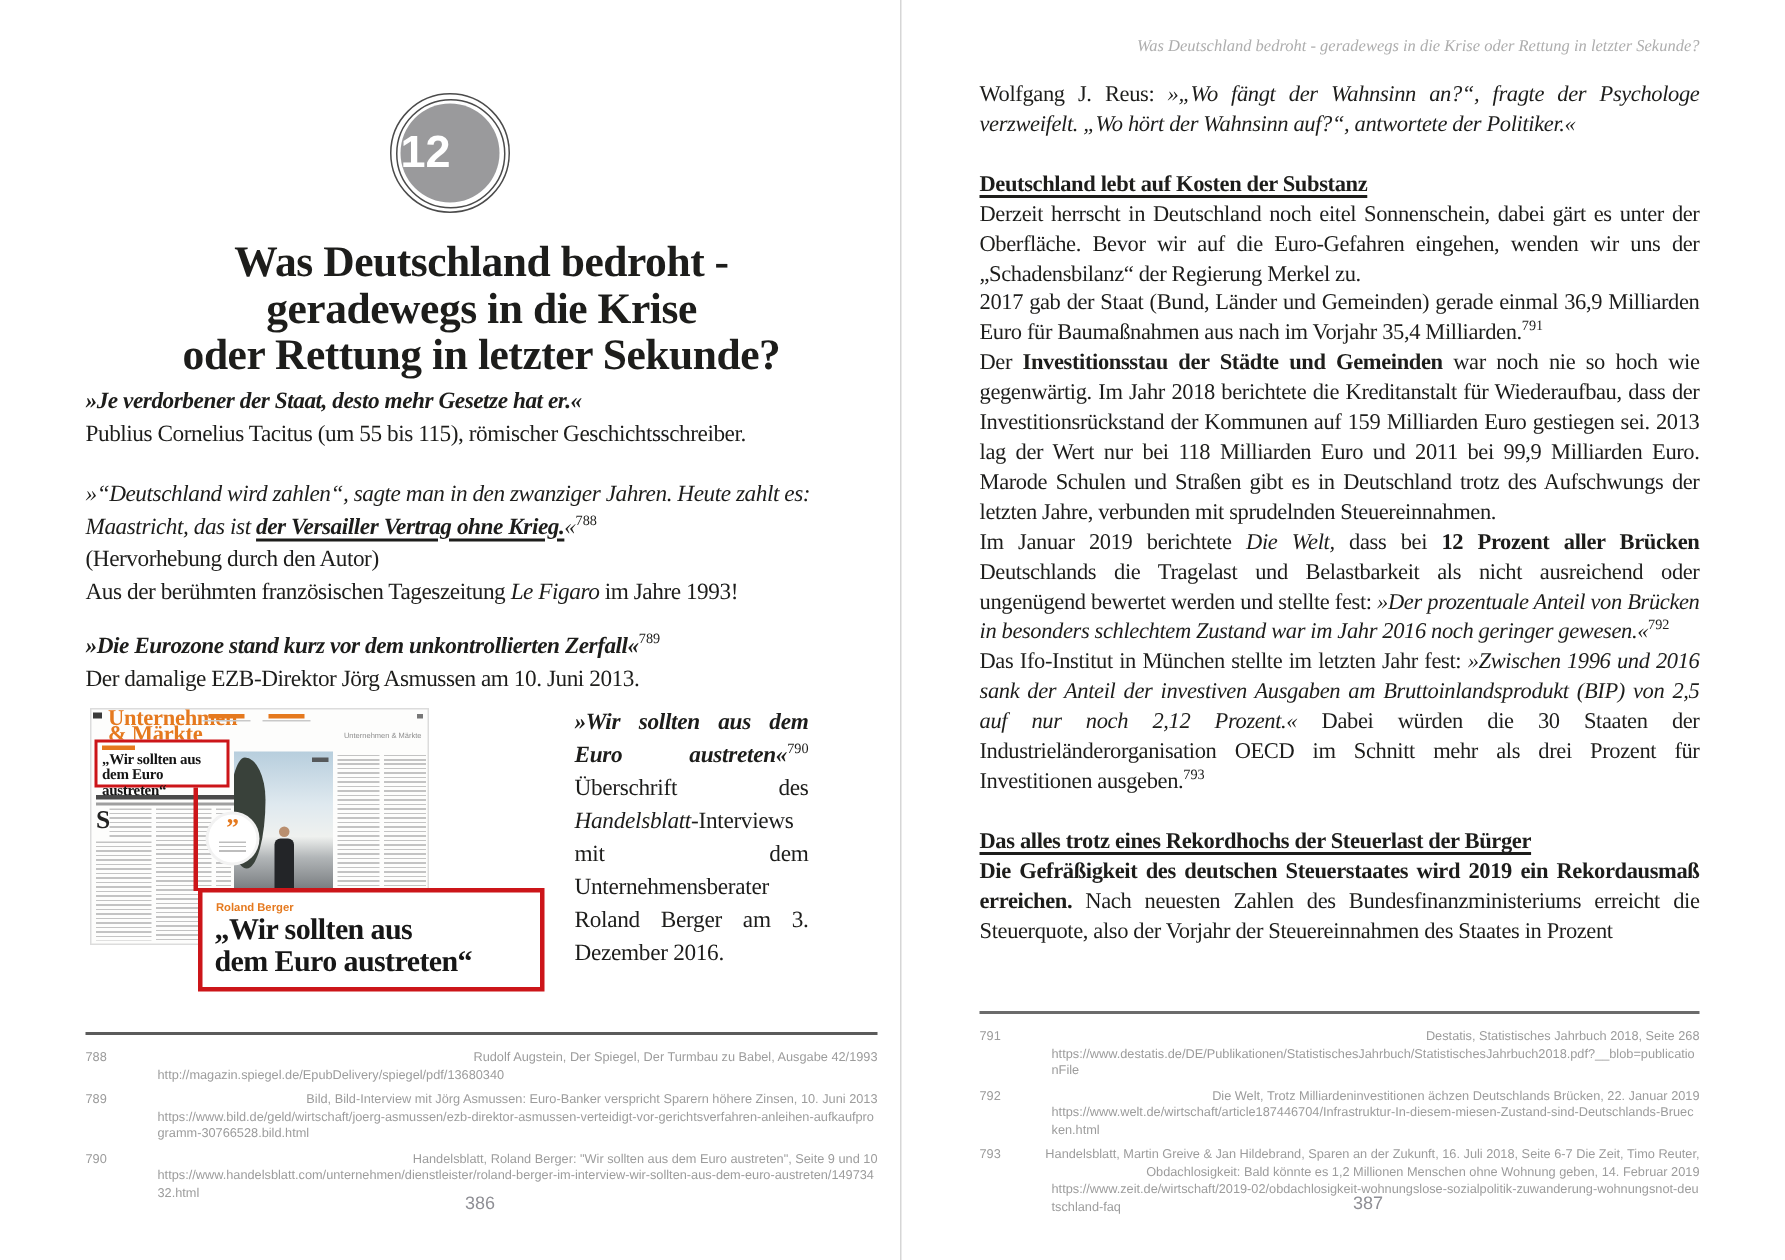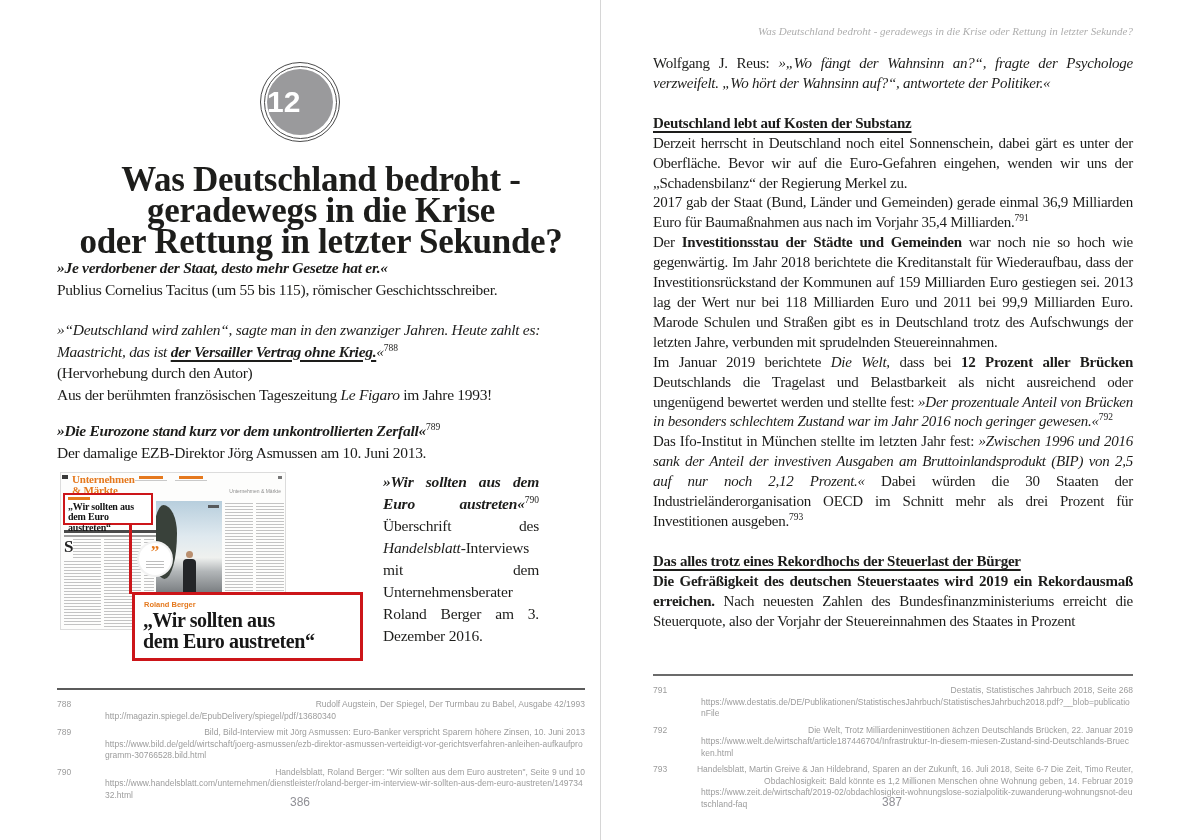--- a/index.html
+++ b/index.html
@@ -17,36 +17,36 @@
 
   
   .badge{position:absolute;left:260px;top:62px;width:80px;height:80px;border:1.5px solid #4b4b4b;
          border-radius:50%;padding:2.5px;box-sizing:border-box;}
   .badge-ring2{width:100%;height:100%;border:1.5px solid #4b4b4b;border-radius:50%;
          padding:2.5px;box-sizing:border-box;}
   .badge-disc{width:100%;height:100%;border-radius:50%;background:#9a9a9c;color:#fff;
          display:flex;align-items:center;
          font:bold 30px "Liberation Sans",sans-serif;}
   .title{position:absolute;left:57px;top:141px;width:528px;text-align:center;
-         font-weight:bold;font-size:35px;line-height:31px;letter-spacing:-0.3px;}
+         font-weight:bold;font-size:29px;line-height:31px;letter-spacing:-0.3px;}
   .lblock{position:absolute;left:57px;width:528px;font-size:15.5px;line-height:21.5px;
          letter-spacing:-0.3px;}
   .q1{top:257px;} .q2{top:319px;} .q3{top:420px;}
 
   
   .figcap{position:absolute;left:383px;top:471px;width:156px;text-align:justify;
           font-size:15.5px;line-height:22px;letter-spacing:-0.2px;}
 
   
   .np-fig{position:absolute;left:60px;top:472px;width:292px;height:192px;}
   .np-page{position:absolute;left:0;top:0;width:226px;height:158px;background:#fdfdfc;
            border:1px solid #dcdcdc;box-sizing:border-box;}
   .np-corner{position:absolute;left:1px;top:2px;width:6px;height:4px;background:#3a3a3a;}
   .np-masthead{position:absolute;left:11px;top:1px;color:#e5791e;font-weight:bold;
-           font-size:11px;line-height:10.5px;letter-spacing:-0.2px;}
+           font-size:15px;line-height:10.5px;letter-spacing:-0.2px;}
   .np-tab{position:absolute;top:3px;width:24px;height:3px;background:#e5791e;}
   .np-tab-line{position:absolute;top:7px;width:32px;height:1px;background:#c9c9c9;}
   .np-folio{position:absolute;right:4px;top:15px;font:5px "Liberation Sans",sans-serif;color:#8f8f8f;}
   .np-pagemark{position:absolute;right:3px;top:3px;width:4px;height:3px;background:#777;}
   .np-redbox{position:absolute;left:2px;top:20px;width:90px;height:32px;border:2.5px solid #cc1519;
            background:#fff;box-sizing:border-box;padding:1px 3px;z-index:3;}
   .np-kickline{width:22px;height:2.5px;background:#e5791e;margin:1px 0 2px 0;}
   .np-headline{font-weight:bold;font-size:10px;line-height:10.5px;color:#141414;letter-spacing:-0.2px;}
   .np-subhead{position:absolute;left:3px;top:57px;width:148px;height:3px;background:#4a4a4a;}
   .np-subhead2{position:absolute;left:3px;top:62px;width:118px;height:2px;background:#9f9f9f;}
@@ -86,21 +86,21 @@
   
   .fnblock{position:absolute;width:528px;font-family:"Liberation Sans",sans-serif;color:#9c9c9c;}
   .fnblock-left{left:57px;top:688px;border-top:2.5px solid #5b5b5b;padding-top:9px;}
   .fnblock-right{left:653px;top:674px;width:480px;border-top:2px solid #6b6b6b;padding-top:9px;}
   .fn{display:flex;gap:5px;font-size:8.5px;line-height:11.5px;margin-bottom:5px;}
   .fn-num{flex:none;width:15px;}
   .fn-body{flex:1;}
   .fn-text{display:block;text-align:right;}
   .fn-url{display:block;word-break:break-all;margin-left:28px;}
   .pageno{position:absolute;top:795px;width:600px;text-align:center;
-          font:12px "Liberation Sans",sans-serif;color:#8f8f95;}
+          font:12px "Liberation Sans",sans-serif;color:#8f8f95;padding-left:20px;}
   .pageno-left{left:0;} .pageno-right{left:592px;}
 </style>
 </head>
 <body>
 
 <div class="spread">
   <div class="gutter"></div>
 
   <div class="badge">
     <div class="badge-ring2">

